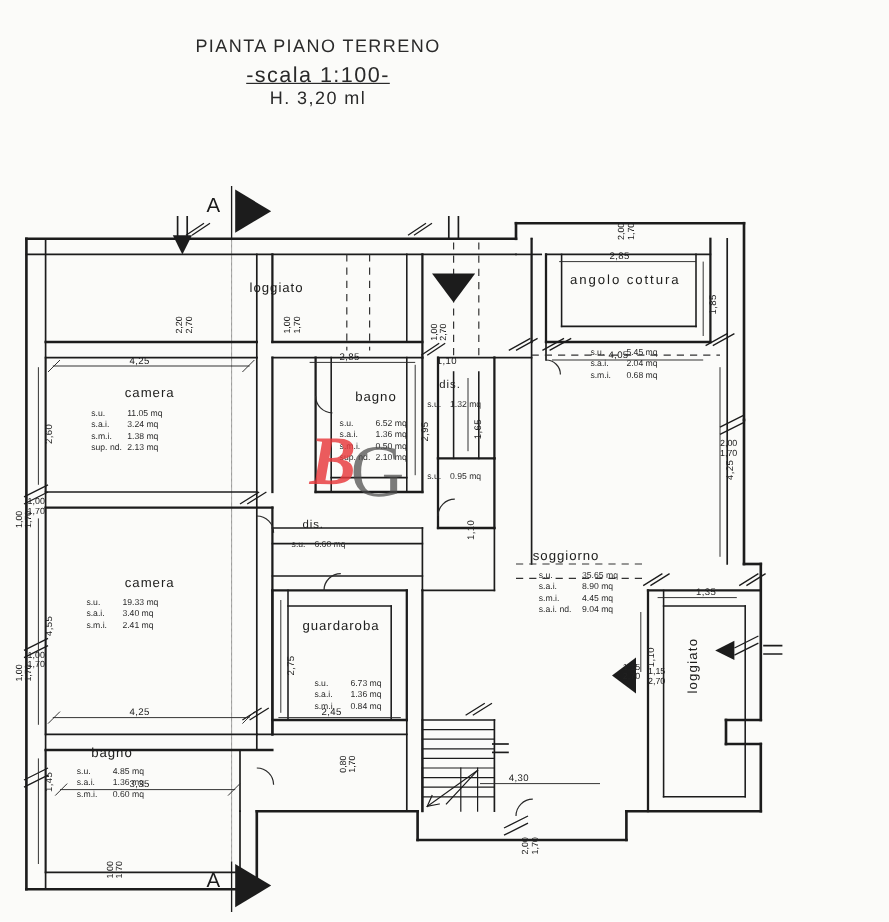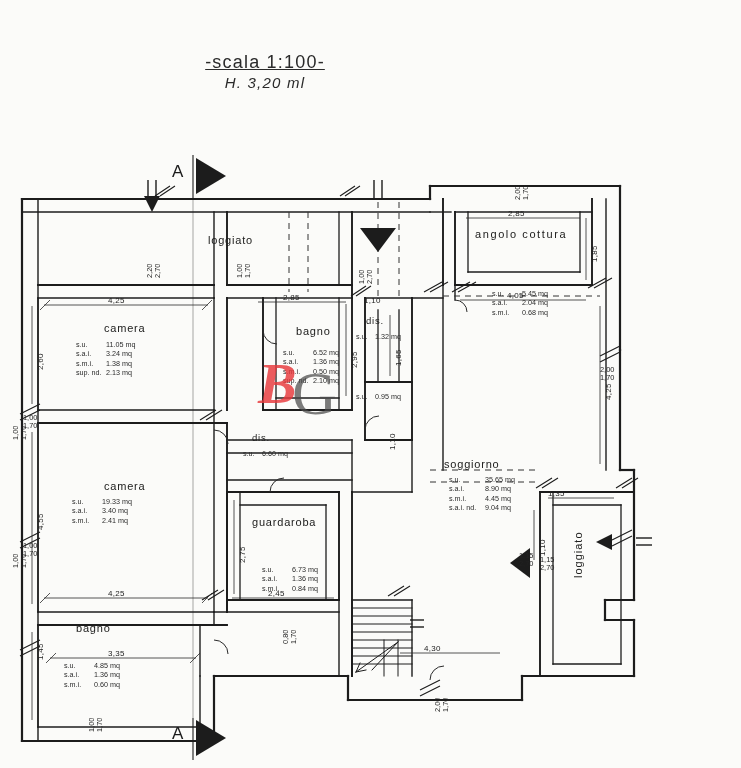--- a/index.html
+++ b/index.html
@@ -46,22 +46,23 @@
        color:#4a4a4a;opacity:.72;}
   #wm .wmtext{position:absolute;left:104px;top:28px;font-size:19px;
        font-family:"Liberation Serif", serif;font-style:italic;
        color:#4a4a4a;opacity:.74;letter-spacing:.2px;white-space:nowrap;}
 </style>
 </head>
 <body>
 
 <div id="sheet">
 
+  <div class="ttl ttl1" style="left:0;top:30px;width:530px;">PIANTA PIANO TERRENO</div>
   <div class="ttl ttl2" style="left:0;top:52px;width:530px;">-scala 1:100-</div>
-  <div class="ttl ttl3" style="left:0;top:74px;width:530px;font-style:italic;">H. 3,20 ml</div>
+  <div class="ttl ttl3" style="left:0;top:74px;width:530px;">H. 3,20 ml</div>
 
   <svg viewBox="0 0 741 768">
     <g fill="none" stroke="#1c1c1c" stroke-linecap="square">
 
       <path d="M22 199 L22 741" stroke-width="2.2"></path>
       <path d="M38 199 L38 741" stroke-width="1.4"></path>
 
       <path d="M22 199 L430 199" stroke-width="2.2"></path>
       <path d="M22 212 L430 212" stroke-width="1.4"></path>
 
@@ -328,21 +329,21 @@
   </div>
 
   <div class="roomname" style="left:104px;top:480px;">camera</div>
   <div class="metrics" style="left:72px;top:497px;">
     <div><span class="k">s.u.</span><span class="v">19.33 mq</span></div>
     <div><span class="k">s.a.i.</span><span class="v">3.40 mq</span></div>
     <div><span class="k">s.m.i.</span><span class="v">2.41 mq</span></div>
   </div>
 
   <div class="roomname" style="left:76px;top:622px;">bagno</div>
-  <div class="metrics" style="left:64px;top:638px;margin-top:23px;">
+  <div class="metrics" style="left:64px;top:638px;">
     <div><span class="k">s.u.</span><span class="v">4.85 mq</span></div>
     <div><span class="k">s.a.i.</span><span class="v">1.36 mq</span></div>
     <div><span class="k">s.m.i.</span><span class="v">0.60 mq</span></div>
   </div>
 
   <div class="roomname" style="left:296px;top:325px;">bagno</div>
   <div class="metrics" style="left:283px;top:348px;">
     <div><span class="k">s.u.</span><span class="v">6.52 mq</span></div>
     <div><span class="k">s.a.i.</span><span class="v">1.36 mq</span></div>
     <div><span class="k">s.m.i.</span><span class="v">0.50 mq</span></div>
@@ -388,21 +389,21 @@
   <div class="vtxt" style="left:572px;top:578px;">loggiato</div>
 
   <div class="dim" style="left:108px;top:296px;">4,25</div>
   <div class="dim" style="left:108px;top:589px;">4,25</div>
   <div class="dim" style="left:88px;top:649px;padding-left:20px;">3,35</div>
   <div class="dim" style="left:283px;top:293px;">2,85</div>
   <div class="dim" style="left:268px;top:589px;">2,45</div>
   <div class="dim" style="left:508px;top:209px;">2,85</div>
   <div class="dim" style="left:507px;top:291px;">4,05</div>
   <div class="dim" style="left:424px;top:644px;">4,30</div>
-  <div class="dim" style="left:548px;top:489px;">1,35</div>
+  <div class="dim" style="left:580px;top:489px;">1,35</div>
   <div class="dim" style="left:364px;top:296px;">1,10</div>
 
   <div class="dimv" style="left:36px;top:370px;">2,60</div>
   <div class="dimv" style="left:36px;top:530px;">4,55</div>
   <div class="dimv" style="left:36px;top:660px;">1,45</div>
   <div class="dimv" style="left:238px;top:563px;">2,75</div>
   <div class="dimv" style="left:590px;top:262px;">1,85</div>
   <div class="dimv" style="left:604px;top:400px;">4,25</div>
   <div class="dimv" style="left:394px;top:366px;">1,65</div>
   <div class="dimv" style="left:350px;top:368px;">2,95</div>

